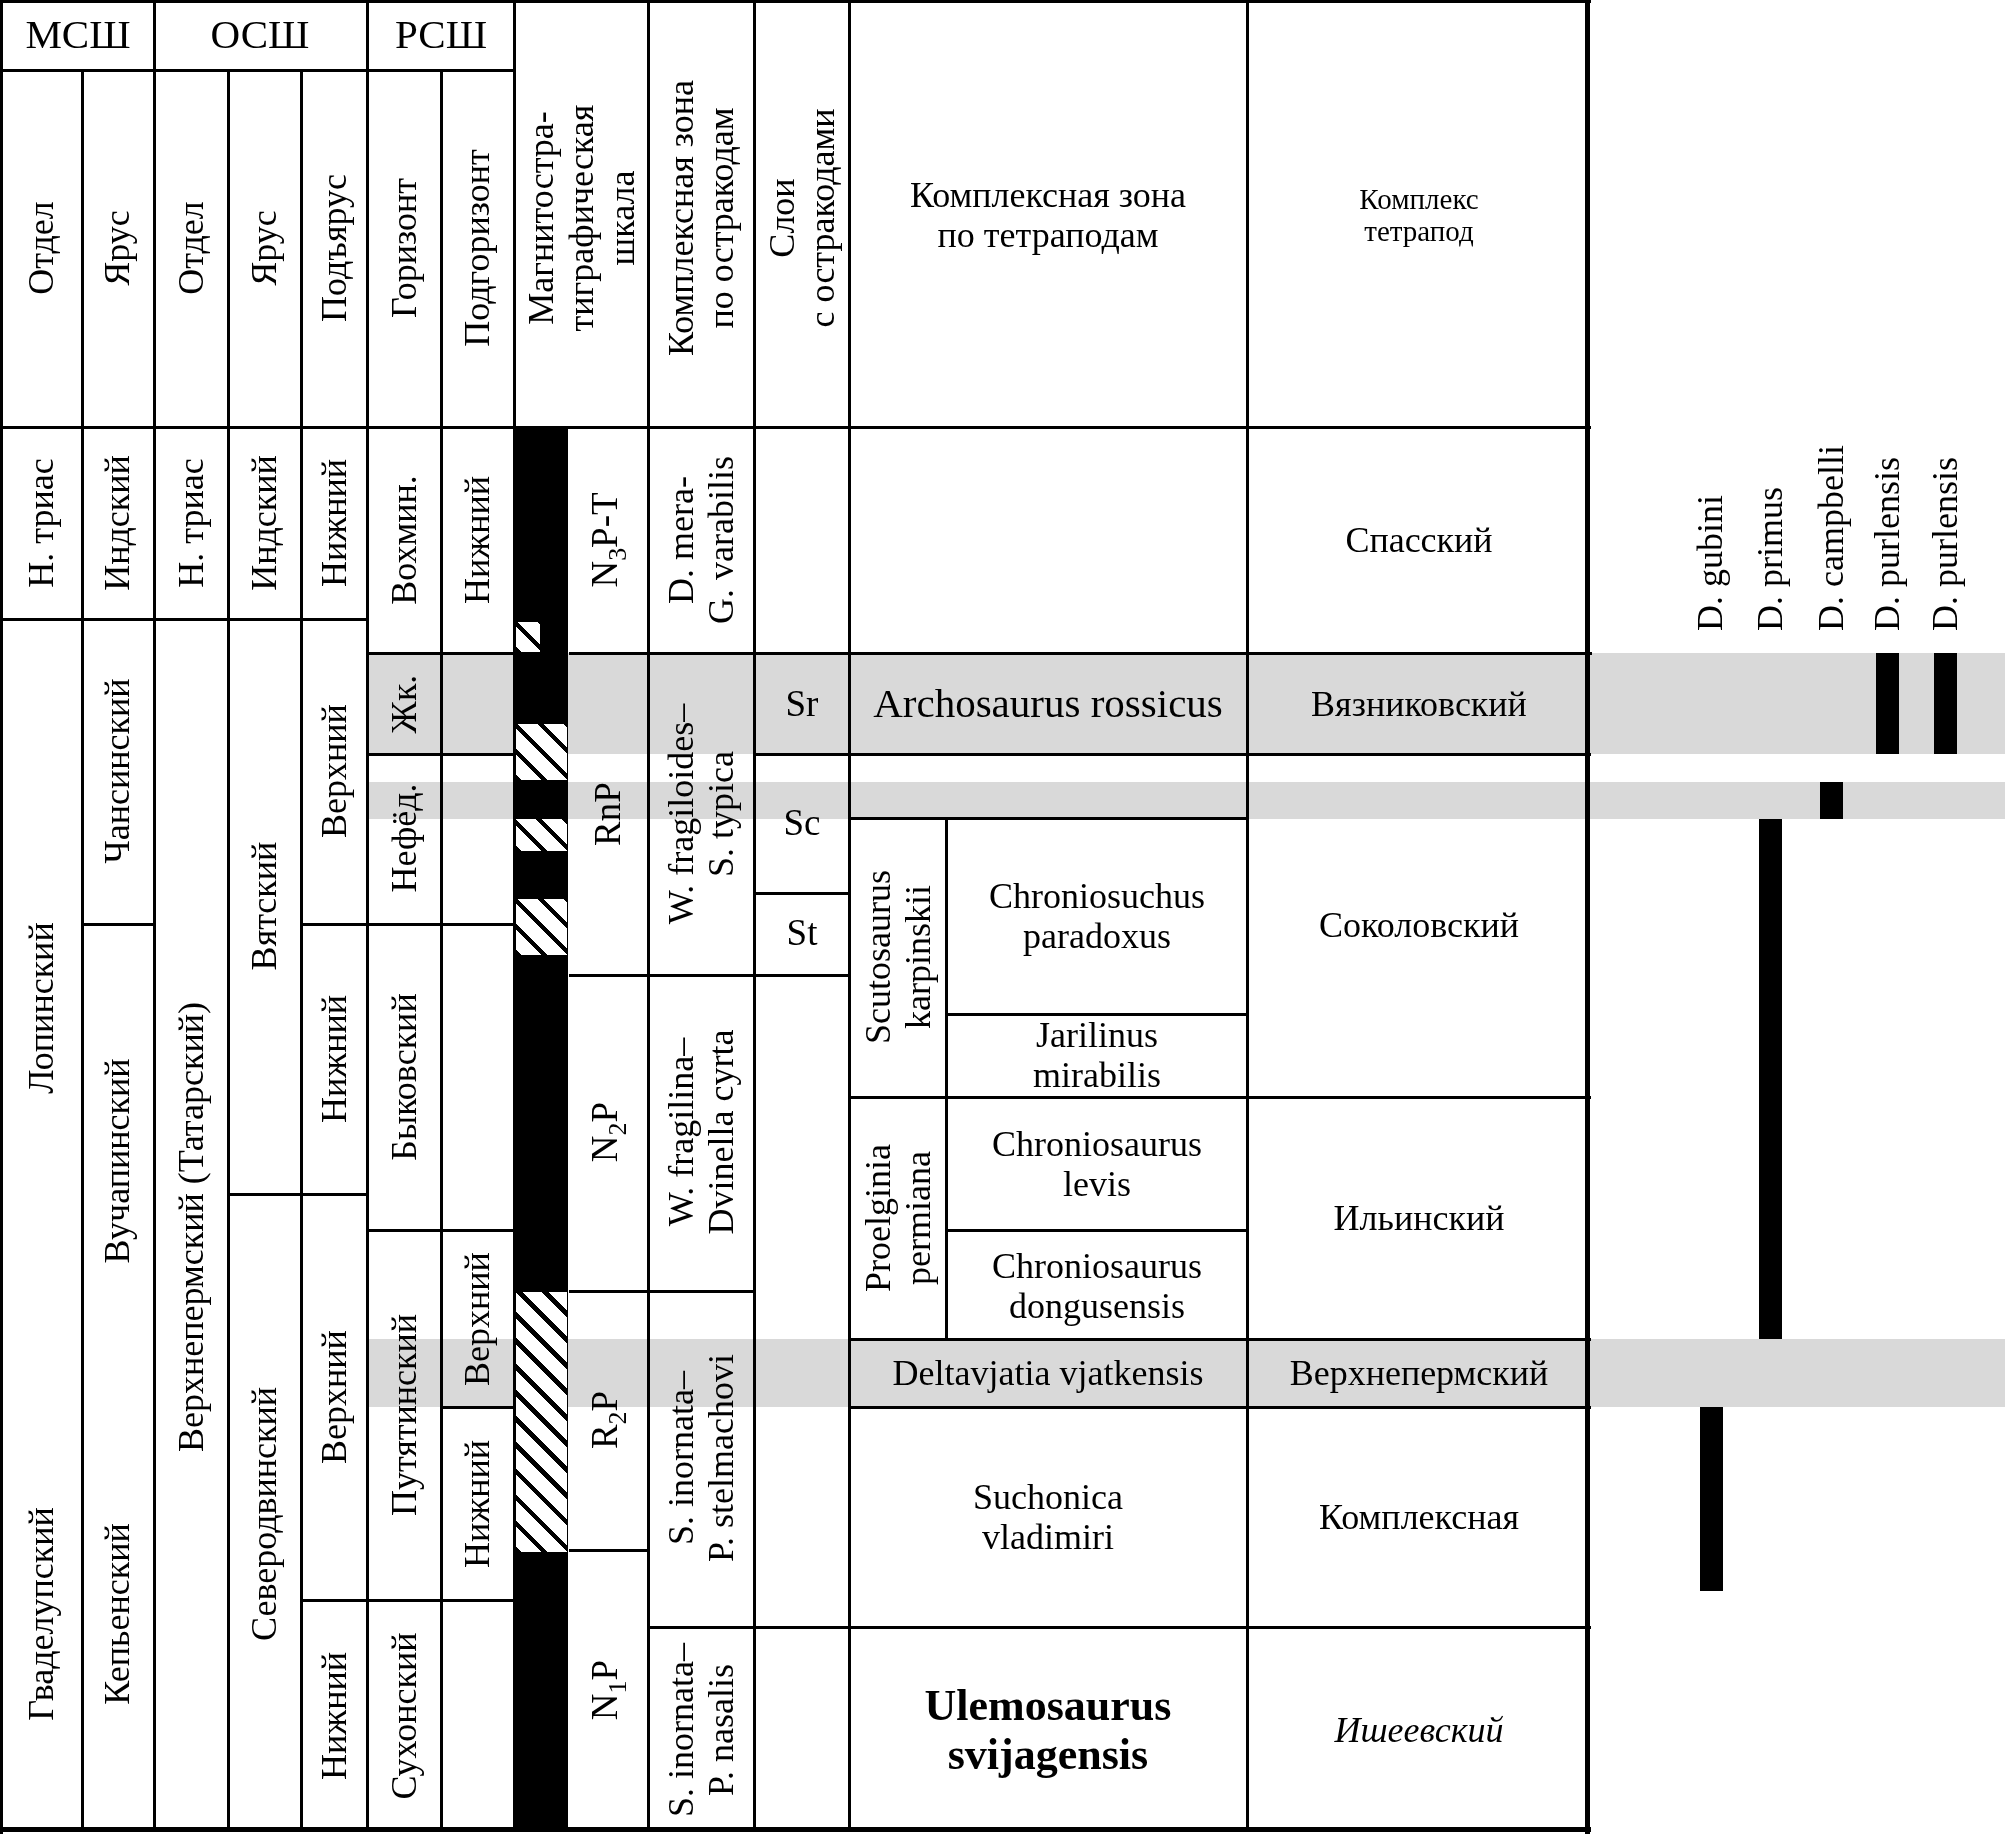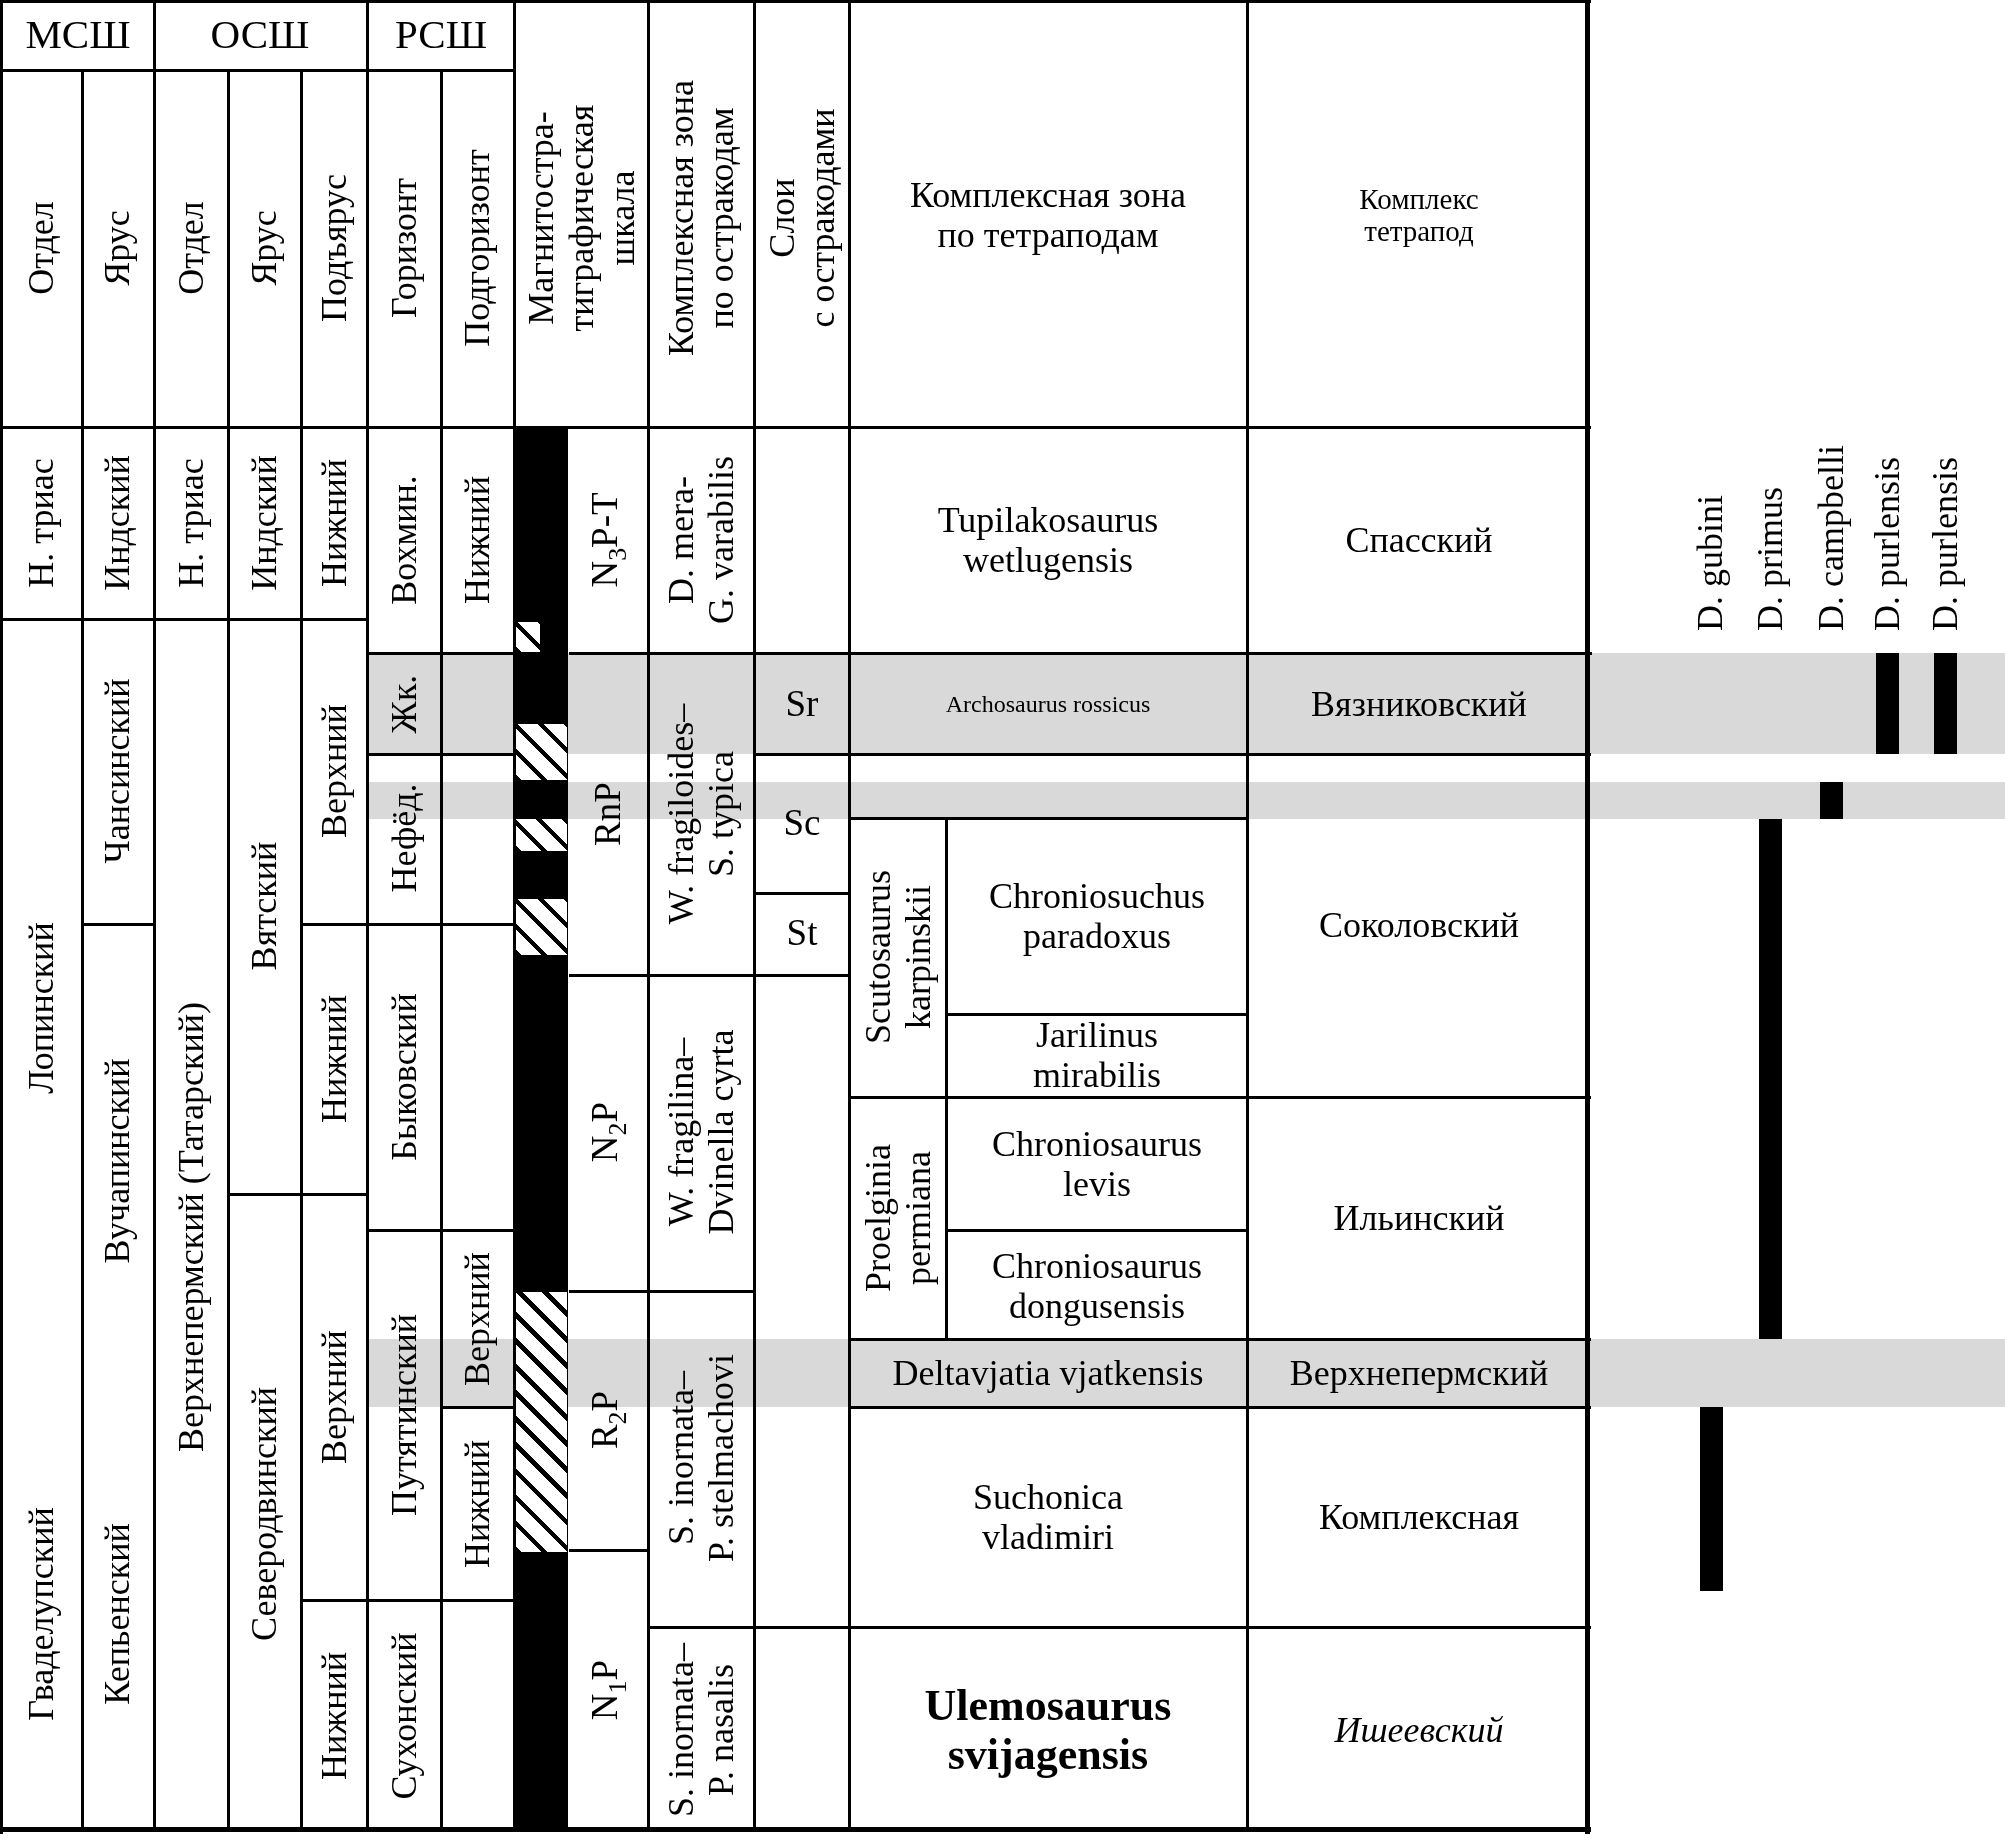--- a/index.html
+++ b/index.html
@@ -160,23 +160,21 @@
 P. stelmachovi</div>
     <div class="t rot" style="left: 701px; top: 1730px; font-size: 36px;">S. inornata–
 P. nasalis</div>
     <div class="t" style="left: 802px; top: 704px; font-size: 37px;">Sr</div>
     <div class="t" style="left: 802px; top: 823px; font-size: 37px;">Sc</div>
     <div class="t" style="left: 802px; top: 933px; font-size: 37px;">St</div>
     <div class="t rot" style="left: 898px; top: 957px; font-size: 36px;">Scutosaurus
 karpinskii</div>
     <div class="t rot" style="left: 898px; top: 1218px; font-size: 36px;">Proelginia
 permiana</div>
-    <div class="t" style="left: 1048px; top: 540px; font-size: 36px;">Tupilakosaurus
-wetlugensis</div>
-    <div class="t" style="left: 1048px; top: 704px; font-size: 24px;">Archosaurus rossicus</div>
+    <div class="t" style="left: 1048px; top: 704px; font-size: 41px;">Archosaurus rossicus</div>
     <div class="t" style="left: 1097px; top: 916px; font-size: 36px;">Chroniosuchus
 paradoxus</div>
     <div class="t" style="left: 1097px; top: 1055px; font-size: 36px;">Jarilinus
 mirabilis</div>
     <div class="t" style="left: 1097px; top: 1164px; font-size: 36px;">Chroniosaurus
 levis</div>
     <div class="t" style="left: 1097px; top: 1286px; font-size: 36px;">Chroniosaurus
 dongusensis</div>
     <div class="t" style="left: 1048px; top: 1373px; font-size: 36px;">Deltavjatia vjatkensis</div>
     <div class="t" style="left: 1048px; top: 1517px; font-size: 36px;">Suchonica

